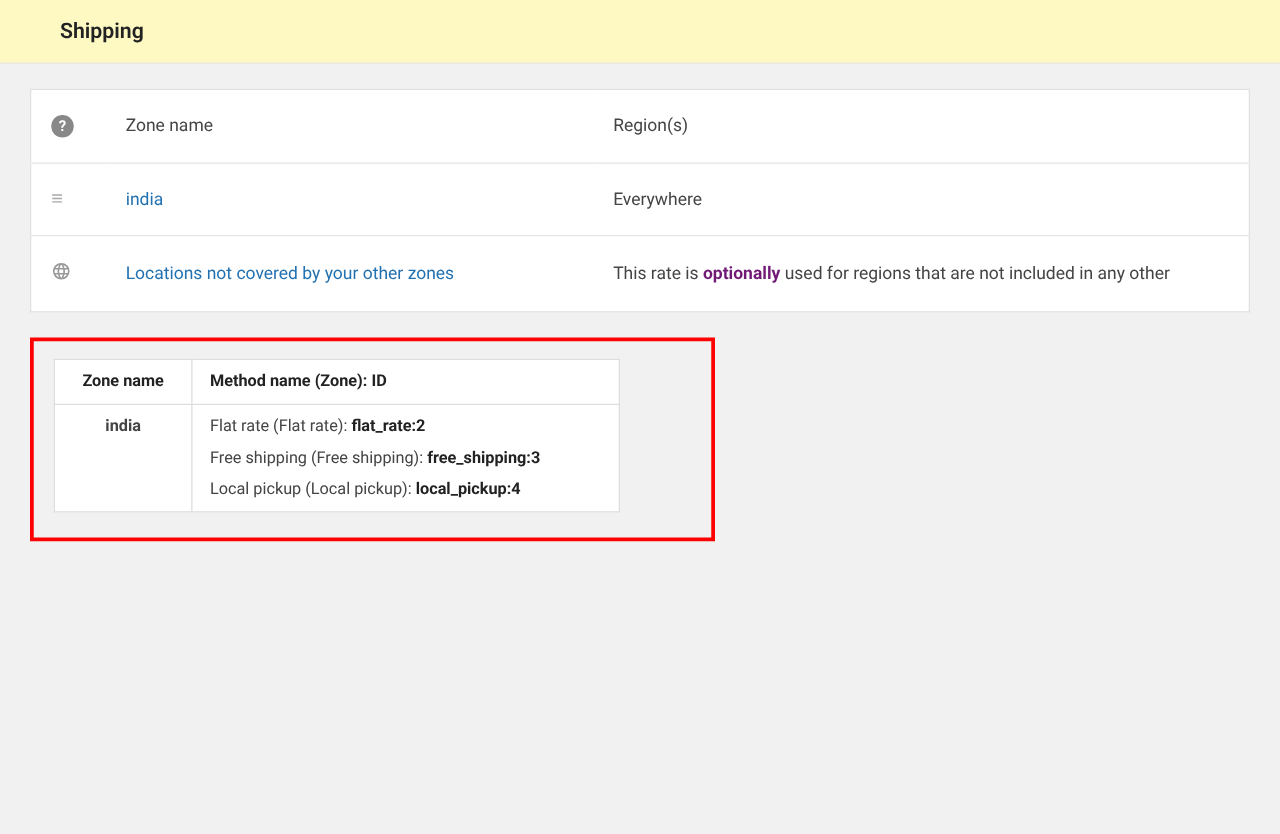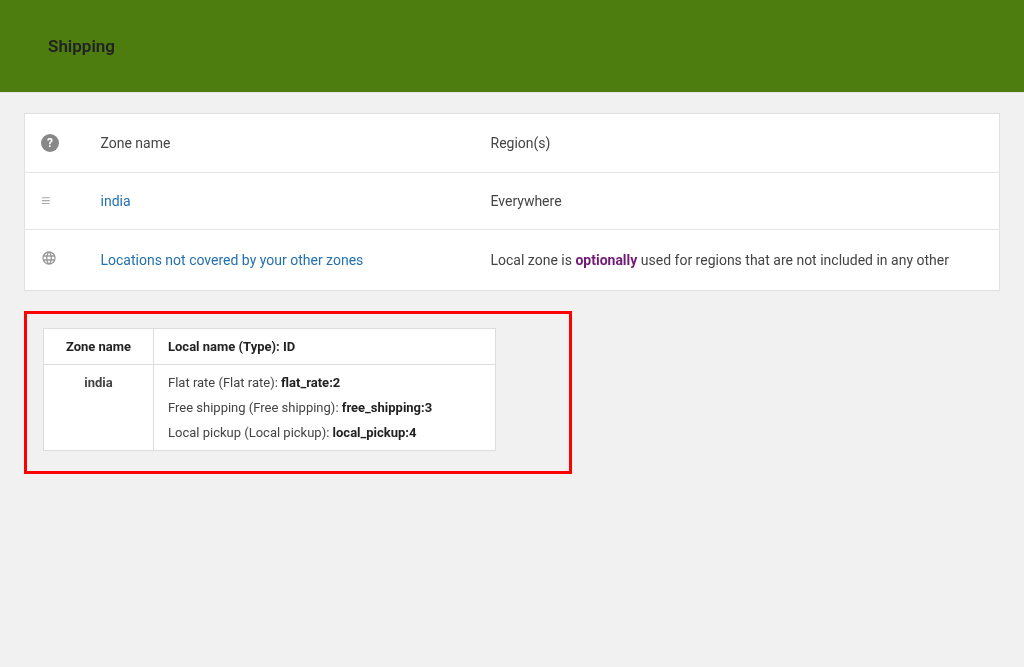--- a/index.html
+++ b/index.html
@@ -3,22 +3,22 @@
   <meta charset="utf-8">
   <style>
     * { box-sizing: border-box; margin: 0; padding: 0; }
     body {
       font-family: -apple-system, BlinkMacSystemFont, "Segoe UI", Roboto, sans-serif;
       background: #f1f1f1;
       color: #444;
       font-size: 14px;
     }
     .page-header {
-      background: #4d7c0f;
-      padding: 36px 48px;
+      background: #fef9c3;
+      padding: 15px 48px;
       border-bottom: 1px solid #e5e5e5;
     }
     .page-title {
       font-size: 17px;
       font-weight: 600;
       color: #222;
     }
     .content {
       padding: 20px 24px 24px 24px;
     }
@@ -133,32 +133,32 @@
         <span class="icon-gray globe-icon">
           <svg width="16" height="16" viewBox="0 0 24 24" fill="#999">
                 <path d="M12 2a10 10 0 1 0 10 10A10 10 0 0 0 12 2Zm6.93 6h-3.1a15.6 15.6 0 0 0-1.3-3.56A8 8 0 0 1 18.93 8ZM12 4a13.4 13.4 0 0 1 1.9 4h-3.8A13.4 13.4 0 0 1 12 4ZM4.26 14a7.8 7.8 0 0 1 0-4h3.38a16.5 16.5 0 0 0 0 4Zm.81 2h3.1a15.6 15.6 0 0 0 1.3 3.56A8 8 0 0 1 5.07 16ZM8.17 8h-3.1a8 8 0 0 1 4.4-3.56A15.6 15.6 0 0 0 8.17 8ZM12 20a13.4 13.4 0 0 1-1.9-4h3.8A13.4 13.4 0 0 1 12 20Zm2.34-6H9.66a14.7 14.7 0 0 1 0-4h4.68a14.7 14.7 0 0 1 0 4Zm.19 5.56A15.6 15.6 0 0 0 15.83 16h3.1a8 8 0 0 1-4.4 3.56ZM16.36 14a16.5 16.5 0 0 0 0-4h3.38a7.8 7.8 0 0 1 0 4Z"></path>
               </svg>
         </span>
       </td>
       <td class="col-zone">
         <a href="#" class="zone-link">Locations not covered by your other zones</a>
       </td>
       <td>
-        <span>Local zone is </span><span class="bold">optionally</span><span> used for regions that are not included in any other</span>
+        <span>This rate is </span><span class="bold">optionally</span><span> used for regions that are not included in any other</span>
       </td>
     </tr>
   </tbody>
     </table>
 
   <div class="highlight-panel">
     <table class="method-table">
       <tbody>
           <tr>
         <th>Zone name</th>
-        <th>Local name (Type): ID</th>
+        <th>Method name (Zone): ID</th>
       </tr>
       <tr>
         <td>india</td>
         <td>
           <div class="method-line">
             <span>Flat rate (Flat rate): </span><span class="method-id">flat_rate:2</span>
           </div>
           <div class="method-line">
             <span>Free shipping (Free shipping): </span><span class="method-id">free_shipping:3</span>
           </div>

